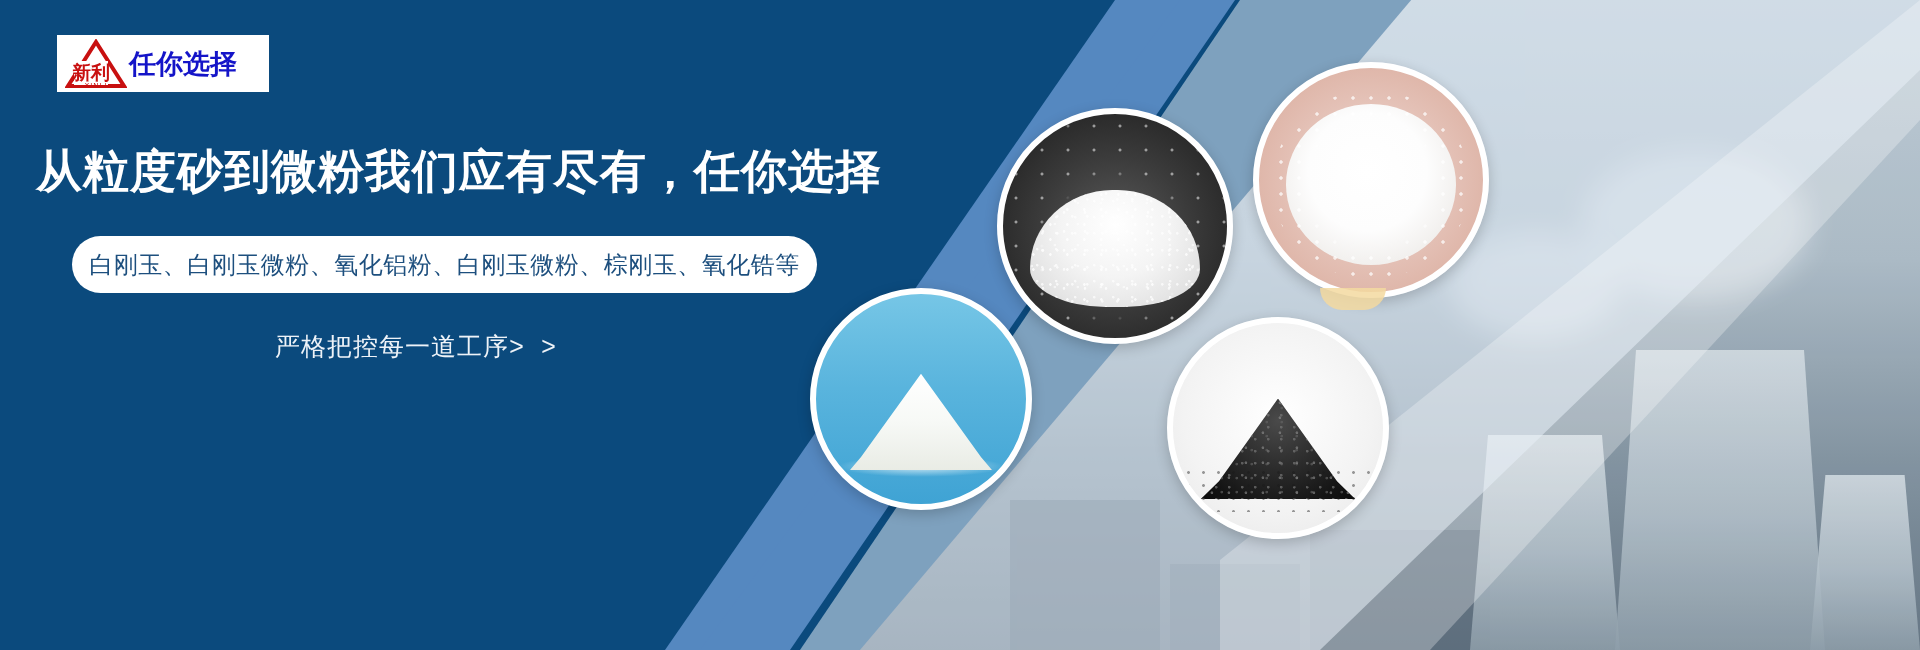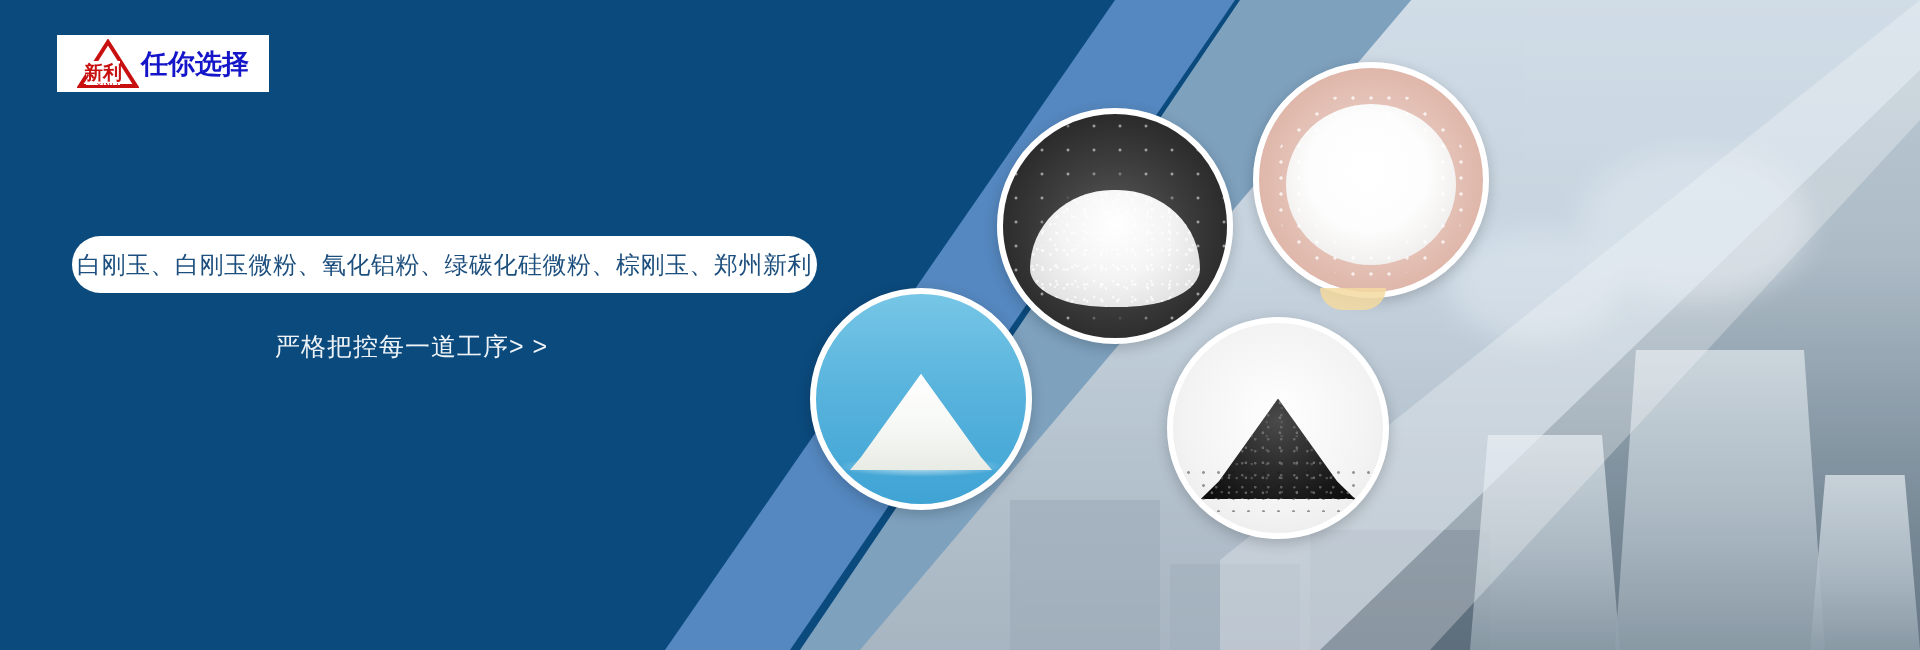--- a/index.html
+++ b/index.html
@@ -66,21 +66,21 @@
     position:absolute;right:0;top:0;width:700px;height:650px;
     background:#ffffff;
     clip-path:polygon(100% 0,100% 120px,210px 650px,0 650px,0 560px);
     opacity:.28;
   }
 
   
   .logo-box{
     position:absolute;left:57px;top:35px;width:212px;height:57px;
     background:#ffffff;display:flex;align-items:center;
-    box-sizing:border-box;padding-left:20px;text-align:right;
+    box-sizing:border-box;padding-left:8px;text-align:right;
   }
   .logo-mark{
     position:relative;width:62px;height:50px;flex:0 0 62px;
   }
   .logo-mark svg{display:block;}
   .logo-word{
     font-family:"DejaVu Sans","Liberation Sans",sans-serif;
     font-weight:bold;font-size:27px;color:#1414c8;
     letter-spacing:0px;line-height:1;margin-left:2px;
     white-space:nowrap;
@@ -103,21 +103,21 @@
   }
   .pill-text{
     font-family:"DejaVu Sans","Liberation Sans",sans-serif;
     font-size:24px;color:#1d4f7e;font-weight:500;white-space:nowrap;
     letter-spacing:.5px;
   }
 
   
   .subtitle{
     position:absolute;left:275px;top:330px;
-    font-family:Liberation Sans, sans-serif;
+    font-family:Liberation Mono, monospace;
     font-size:25px;color:#eef3f8;letter-spacing:1px;white-space:nowrap;
   }
 
   
   .circle{
     position:absolute;border-radius:50%;overflow:hidden;
     border:6px solid #ffffff;box-sizing:border-box;
     box-shadow:0 4px 14px rgba(0,0,0,.20);
   }
   
@@ -240,23 +240,24 @@
       <svg width="62" height="50" viewBox="0 0 62 50" aria-hidden="true">
         <path d="M31 3 L59 47 L3 47 Z" fill="none" stroke="#c81010" stroke-width="4"></path>
         <rect x="9" y="22" width="34" height="24" fill="#ffffff"></rect>
         <text x="26" y="40" font-family="DejaVu Sans, sans-serif" font-size="19" font-weight="bold" fill="#c81010" text-anchor="middle">新利</text>
         <text x="31" y="49" font-family="DejaVu Sans, sans-serif" font-size="7" fill="#c81010" text-anchor="middle" letter-spacing="1">XINLI</text>
       </svg>
     </div>
     <span class="logo-word">任你选择</span>
   </div>
 
+  <div class="headline">从粒度砂到微粉我们应有尽有，任你选择</div>
 
   <div class="pill">
-    <span class="pill-text">白刚玉、白刚玉微粉、氧化铝粉、绿碳化硅微粉、棕刚玉、郑州新利</span>
+    <span class="pill-text">白刚玉、白刚玉微粉、氧化铝粉、白刚玉微粉、棕刚玉、氧化锆等</span>
   </div>
 
   <div class="subtitle">严格把控每一道工序&gt; &gt;</div>
 
   <div class="circle c-dark">
     <div class="pile pile-white">
       <div class="grain"></div>
     </div>
     <div class="splash"></div>
   </div>

